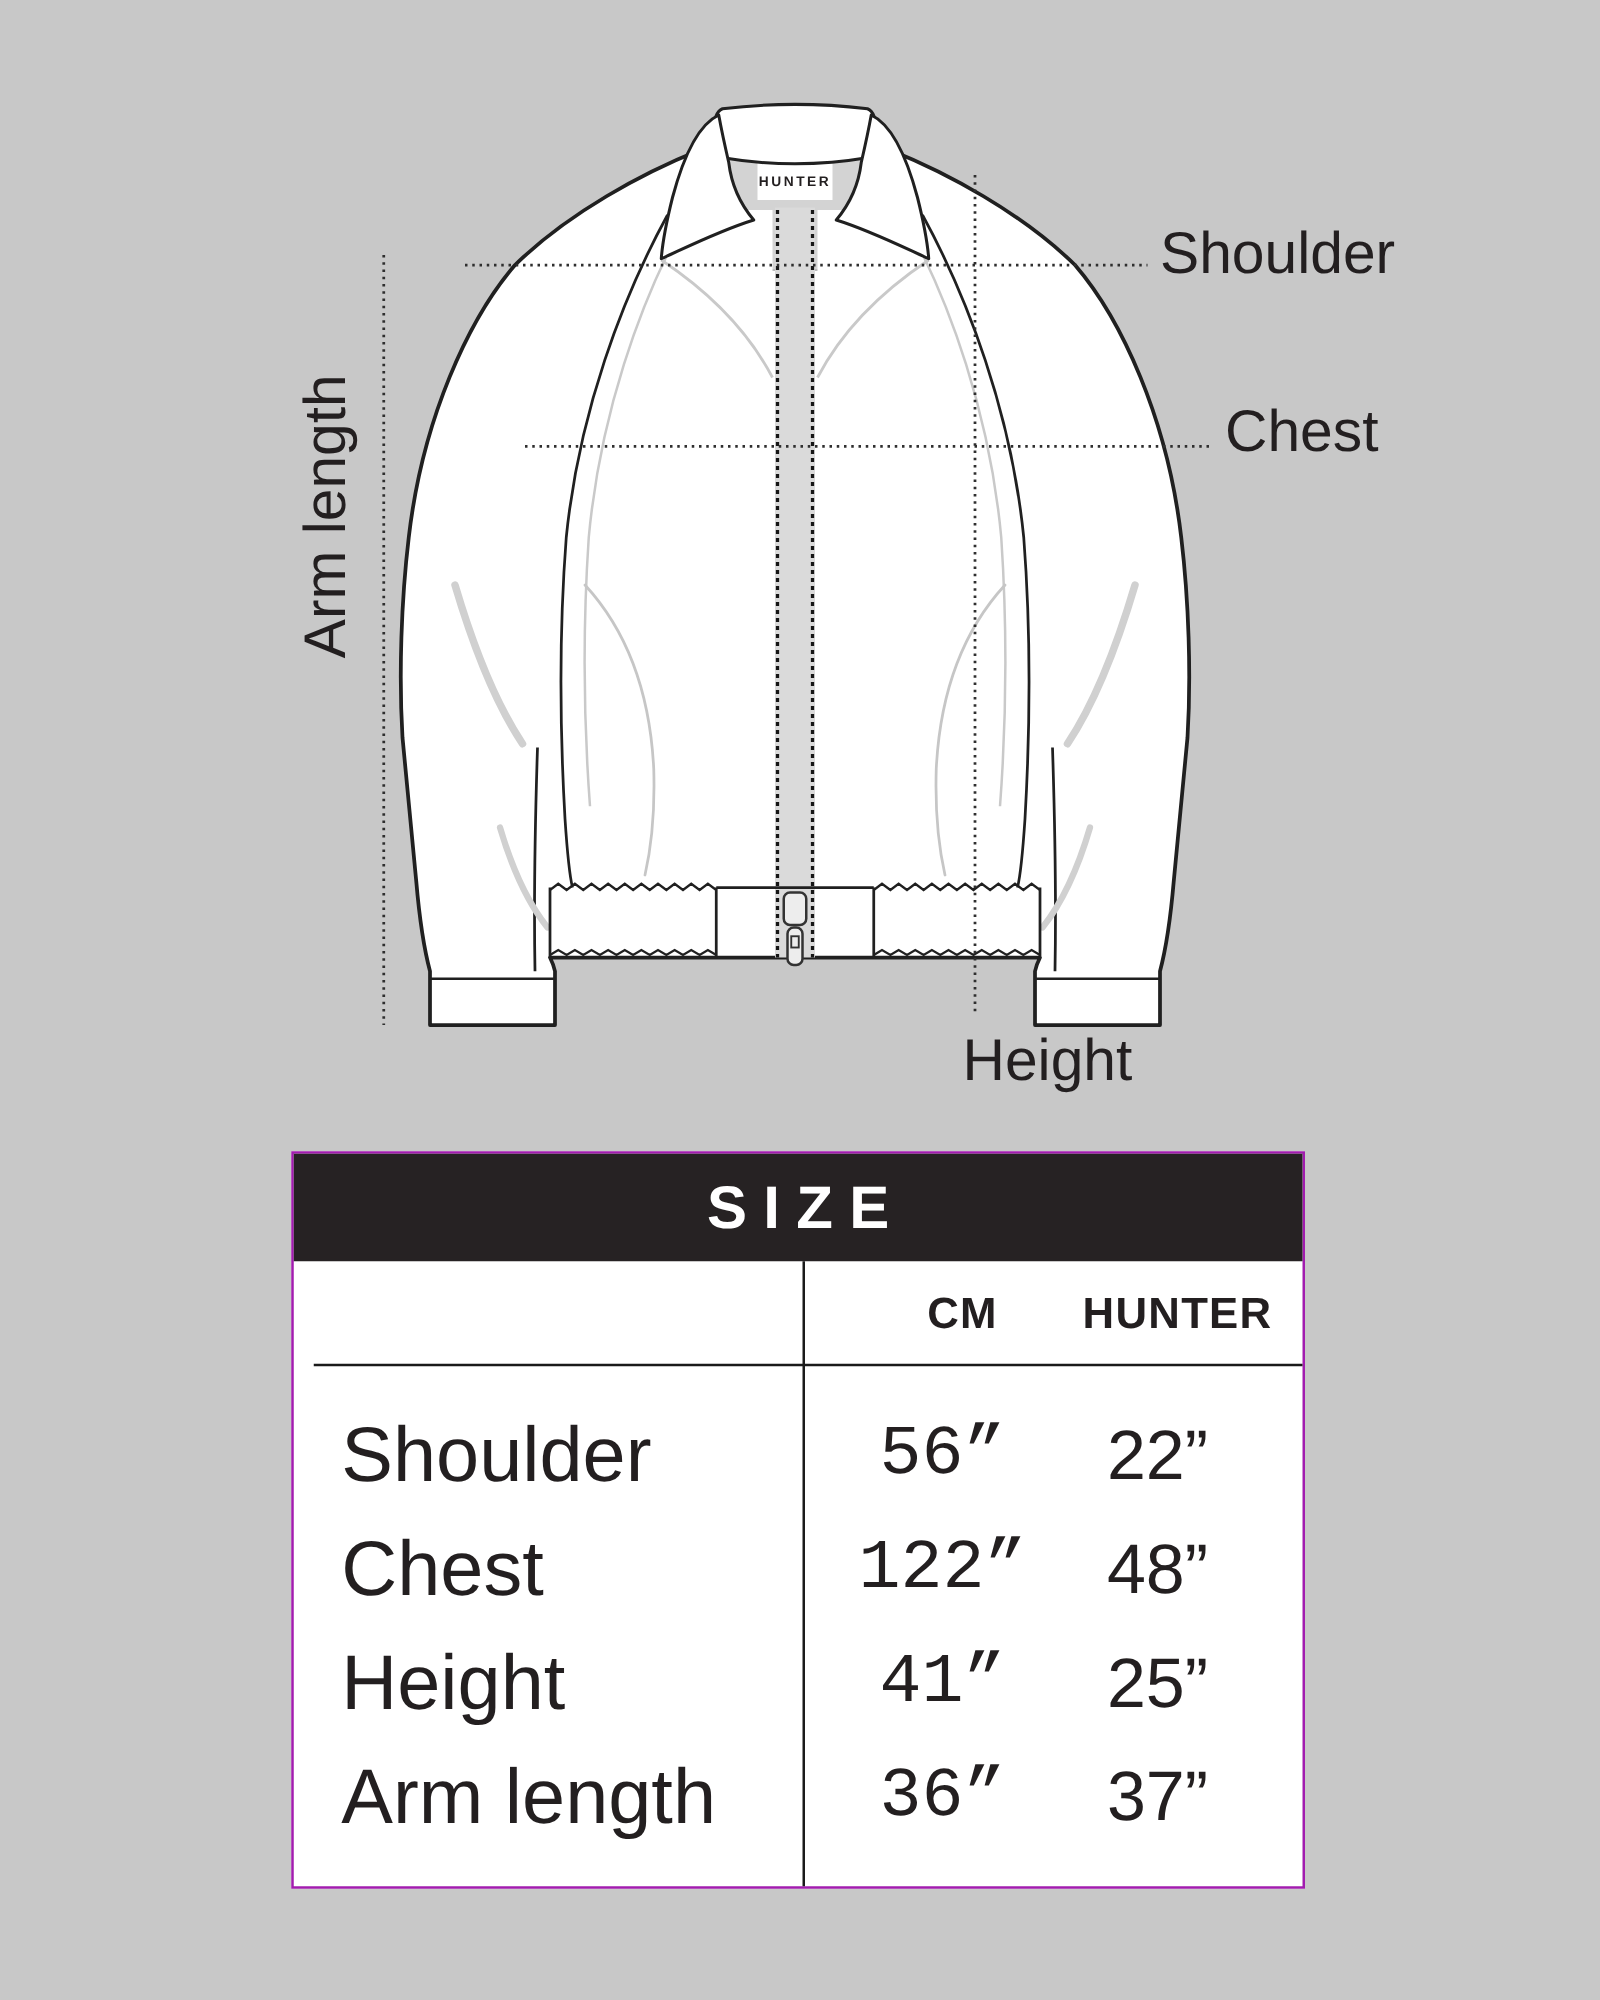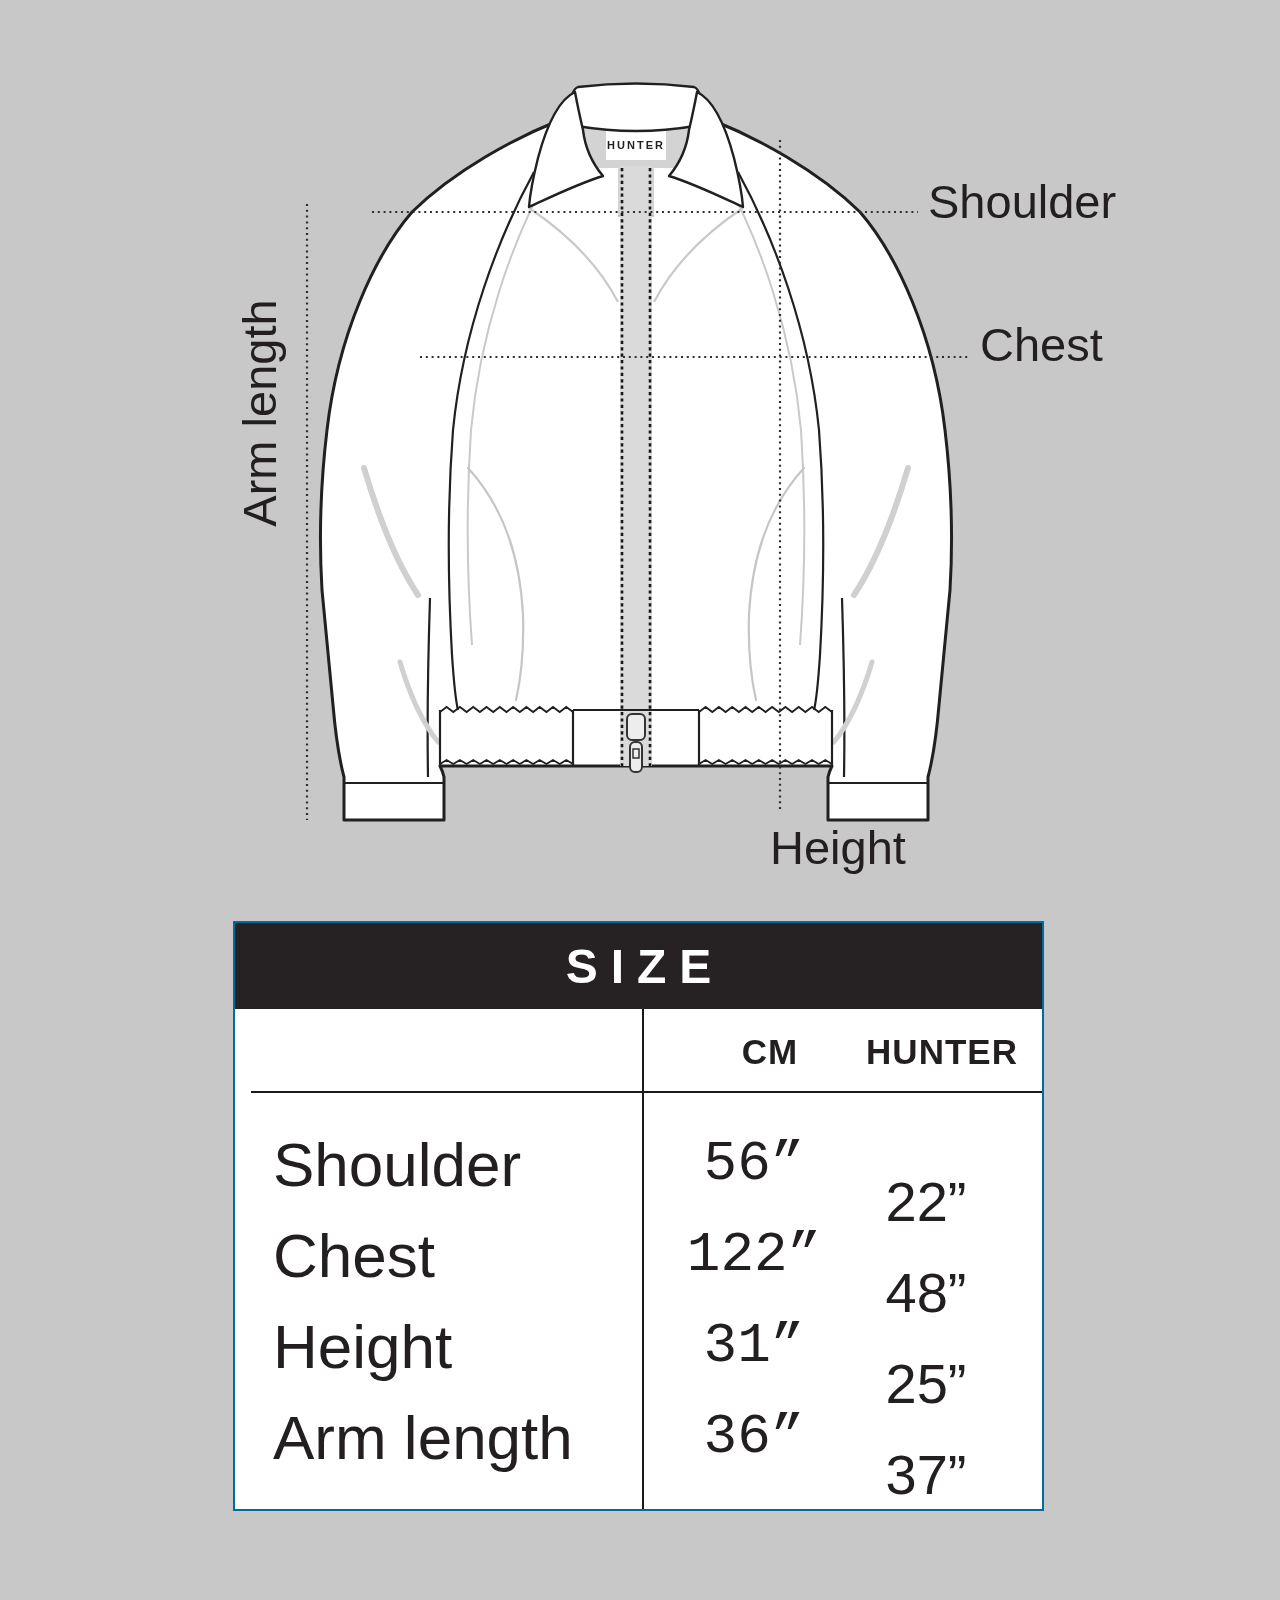--- a/index.html
+++ b/index.html
@@ -11,21 +11,21 @@
   .measure-label{
     font-family:"Liberation Sans",sans-serif;font-size:47px;fill:#231f20;
   }
   .brand-text{
     font-family:"Liberation Sans",sans-serif;font-size:11px;font-weight:bold;
     letter-spacing:2px;fill:#231f20;
   }
   
   .size-table{
     position:absolute;left:233px;top:921px;width:811px;height:590px;
-    background:#ffffff;border:2px solid #0369a1;box-sizing:border-box;
+    background:#ffffff;border:2px solid #a21caf;box-sizing:border-box;
   }
   .size-header{
     height:86px;background:#262223;color:#ffffff;display:flex;
     align-items:center;justify-content:center;font-size:48px;font-weight:bold;
     letter-spacing:13px;padding-left:13px;box-sizing:border-box;
   }
   .size-sub{
     position:relative;height:84px;border-bottom:2px solid #1a1a1a;box-sizing:border-box;margin-left:16px;
   }
   .col-divider{
@@ -37,21 +37,21 @@
   }
   .sub-cm{left:519px;}
   .sub-inches{left:691px;}
   .table-body{position:relative;padding-top:26px;}
   .trow{position:relative;height:91px;display:flex;align-items:center;}
   .tlabel{margin-left:38px;font-size:62px;letter-spacing:0px;}
   .tval{
     position:absolute;top:50%;transform:translate(-50%,-52%);font-size:56px;
   }
   .val-cm{left:519px;font-family:Liberation Mono, monospace;}
-  .val-in{left:691px;margin-top:38px;}
+  .val-in{left:691px;}
 </style>
 </head>
 <body>
 
 <div class="stage">
 
   <svg class="diagram-svg" width="1280" height="900" viewBox="0 0 1280 900">
 
     <g>
       <path fill="#ffffff" stroke="#202020" stroke-width="3" stroke-linejoin="round" d="M560 120
@@ -170,21 +170,21 @@
         <span class="tval val-cm">56”</span>
         <span class="tval val-in">22”</span>
       </div>
       <div class="trow">
         <span class="tlabel">Chest</span>
         <span class="tval val-cm">122”</span>
         <span class="tval val-in">48”</span>
       </div>
       <div class="trow">
         <span class="tlabel">Height</span>
-        <span class="tval val-cm">31”</span>
+        <span class="tval val-cm">41”</span>
         <span class="tval val-in">25”</span>
       </div>
       <div class="trow">
         <span class="tlabel">Arm length</span>
         <span class="tval val-cm">36”</span>
         <span class="tval val-in">37”</span>
       </div>
     </div>
   </div>
 

